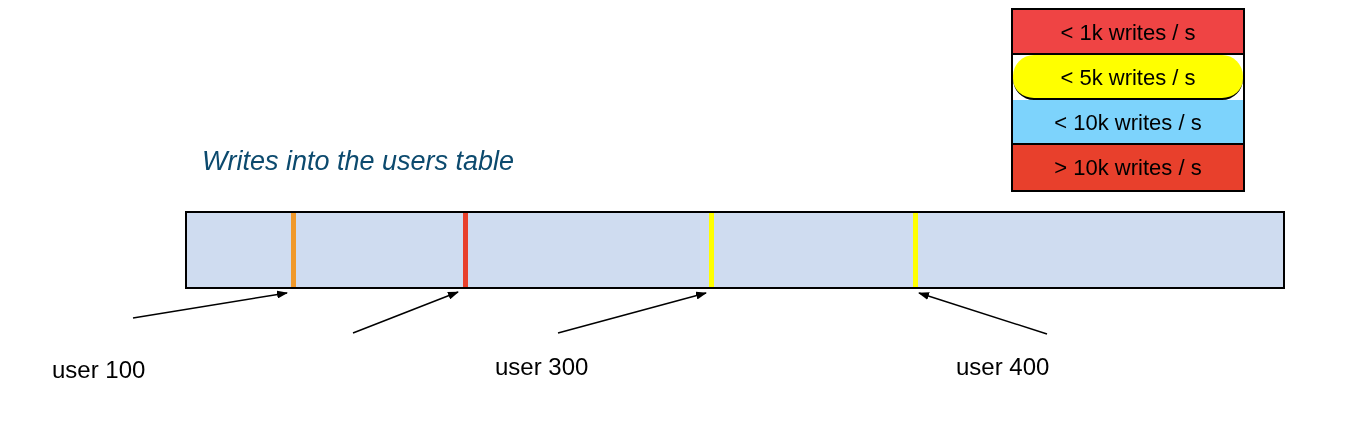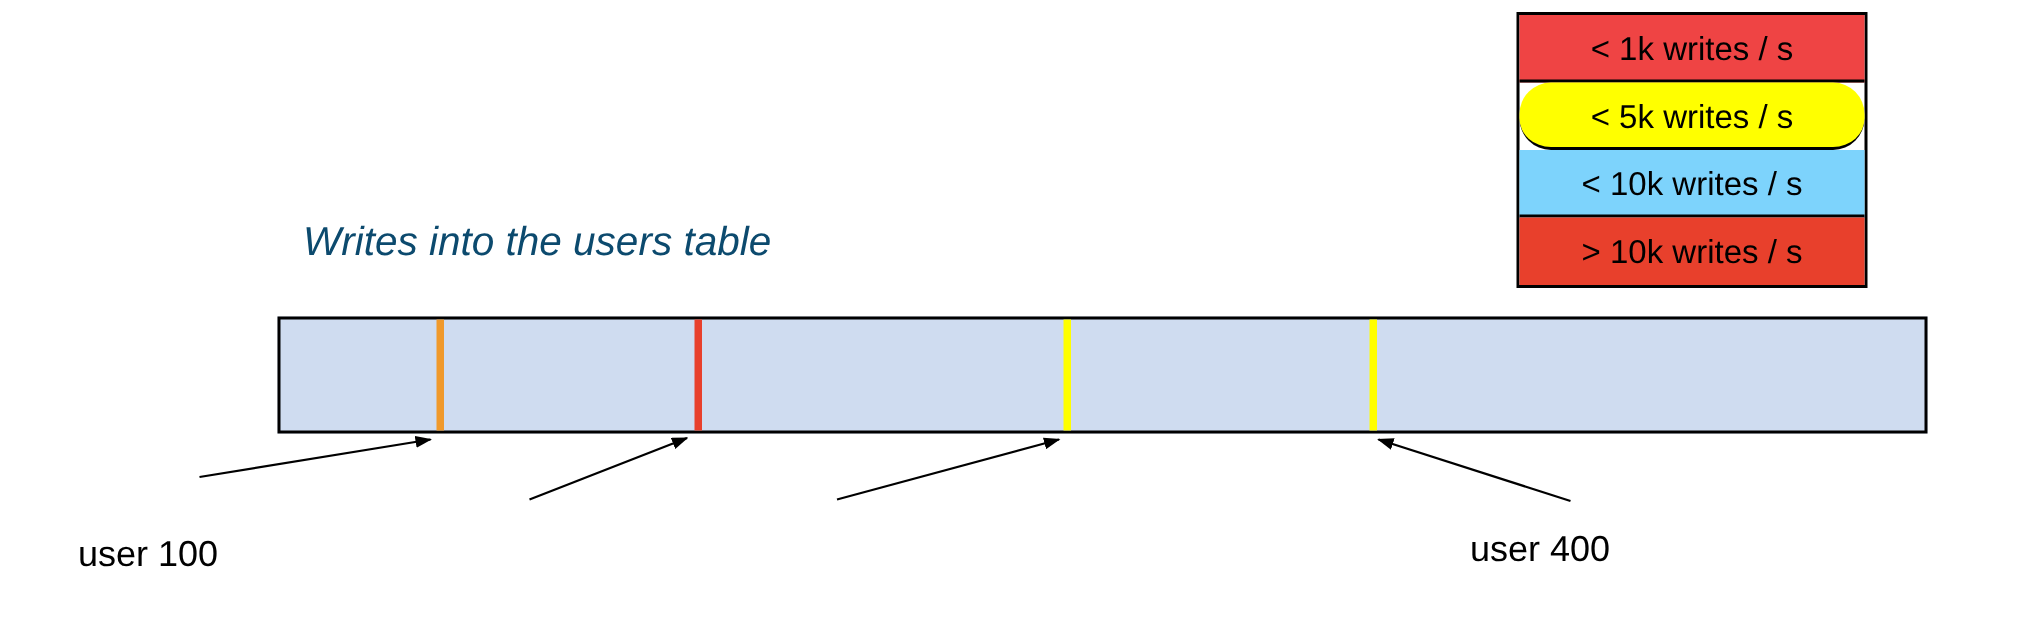--- a/index.html
+++ b/index.html
@@ -78,21 +78,21 @@
   
   .user-label {
     position: absolute;
     font-size: 24px;
     color: #000000;
     white-space: nowrap;
   }
   .user-label-1 { left: 52px;  top: 356px; }
   .user-label-2 { left: 273px; top: 355px; }
   .user-label-3 { left: 495px; top: 353px; }
-  .user-label-4 { left: 980px; top: 353px; text-align: right; }
+  .user-label-4 { left: 956px; top: 353px; text-align: right; }
 </style>
 </head>
 <body>
 
 <div class="canvas">
 
   <div class="legend">
     <div class="legend-row" style="background-color: #ef4444;">
       <span>&lt; 1k writes / s</span>
     </div>
@@ -122,15 +122,16 @@
         <path d="M0,0 L11,4 L0,8 Z" fill="#000000"></path>
       </marker>
     </defs>
     <line x1="133" y1="318" x2="287" y2="293" stroke="#000000" stroke-width="1.5" marker-end="url(#arrowhead)"></line>
     <line x1="353" y1="333" x2="458" y2="292" stroke="#000000" stroke-width="1.5" marker-end="url(#arrowhead)"></line>
     <line x1="558" y1="333" x2="706" y2="293" stroke="#000000" stroke-width="1.5" marker-end="url(#arrowhead)"></line>
     <line x1="1047" y1="334" x2="919" y2="293" stroke="#000000" stroke-width="1.5" marker-end="url(#arrowhead)"></line>
   </svg>
 
   <div class="user-label user-label-1">user 100</div>
+  <div class="user-label user-label-3">user 300</div>
   <div class="user-label user-label-4">user 400</div>
 
 </div>
 
 </body></html>

